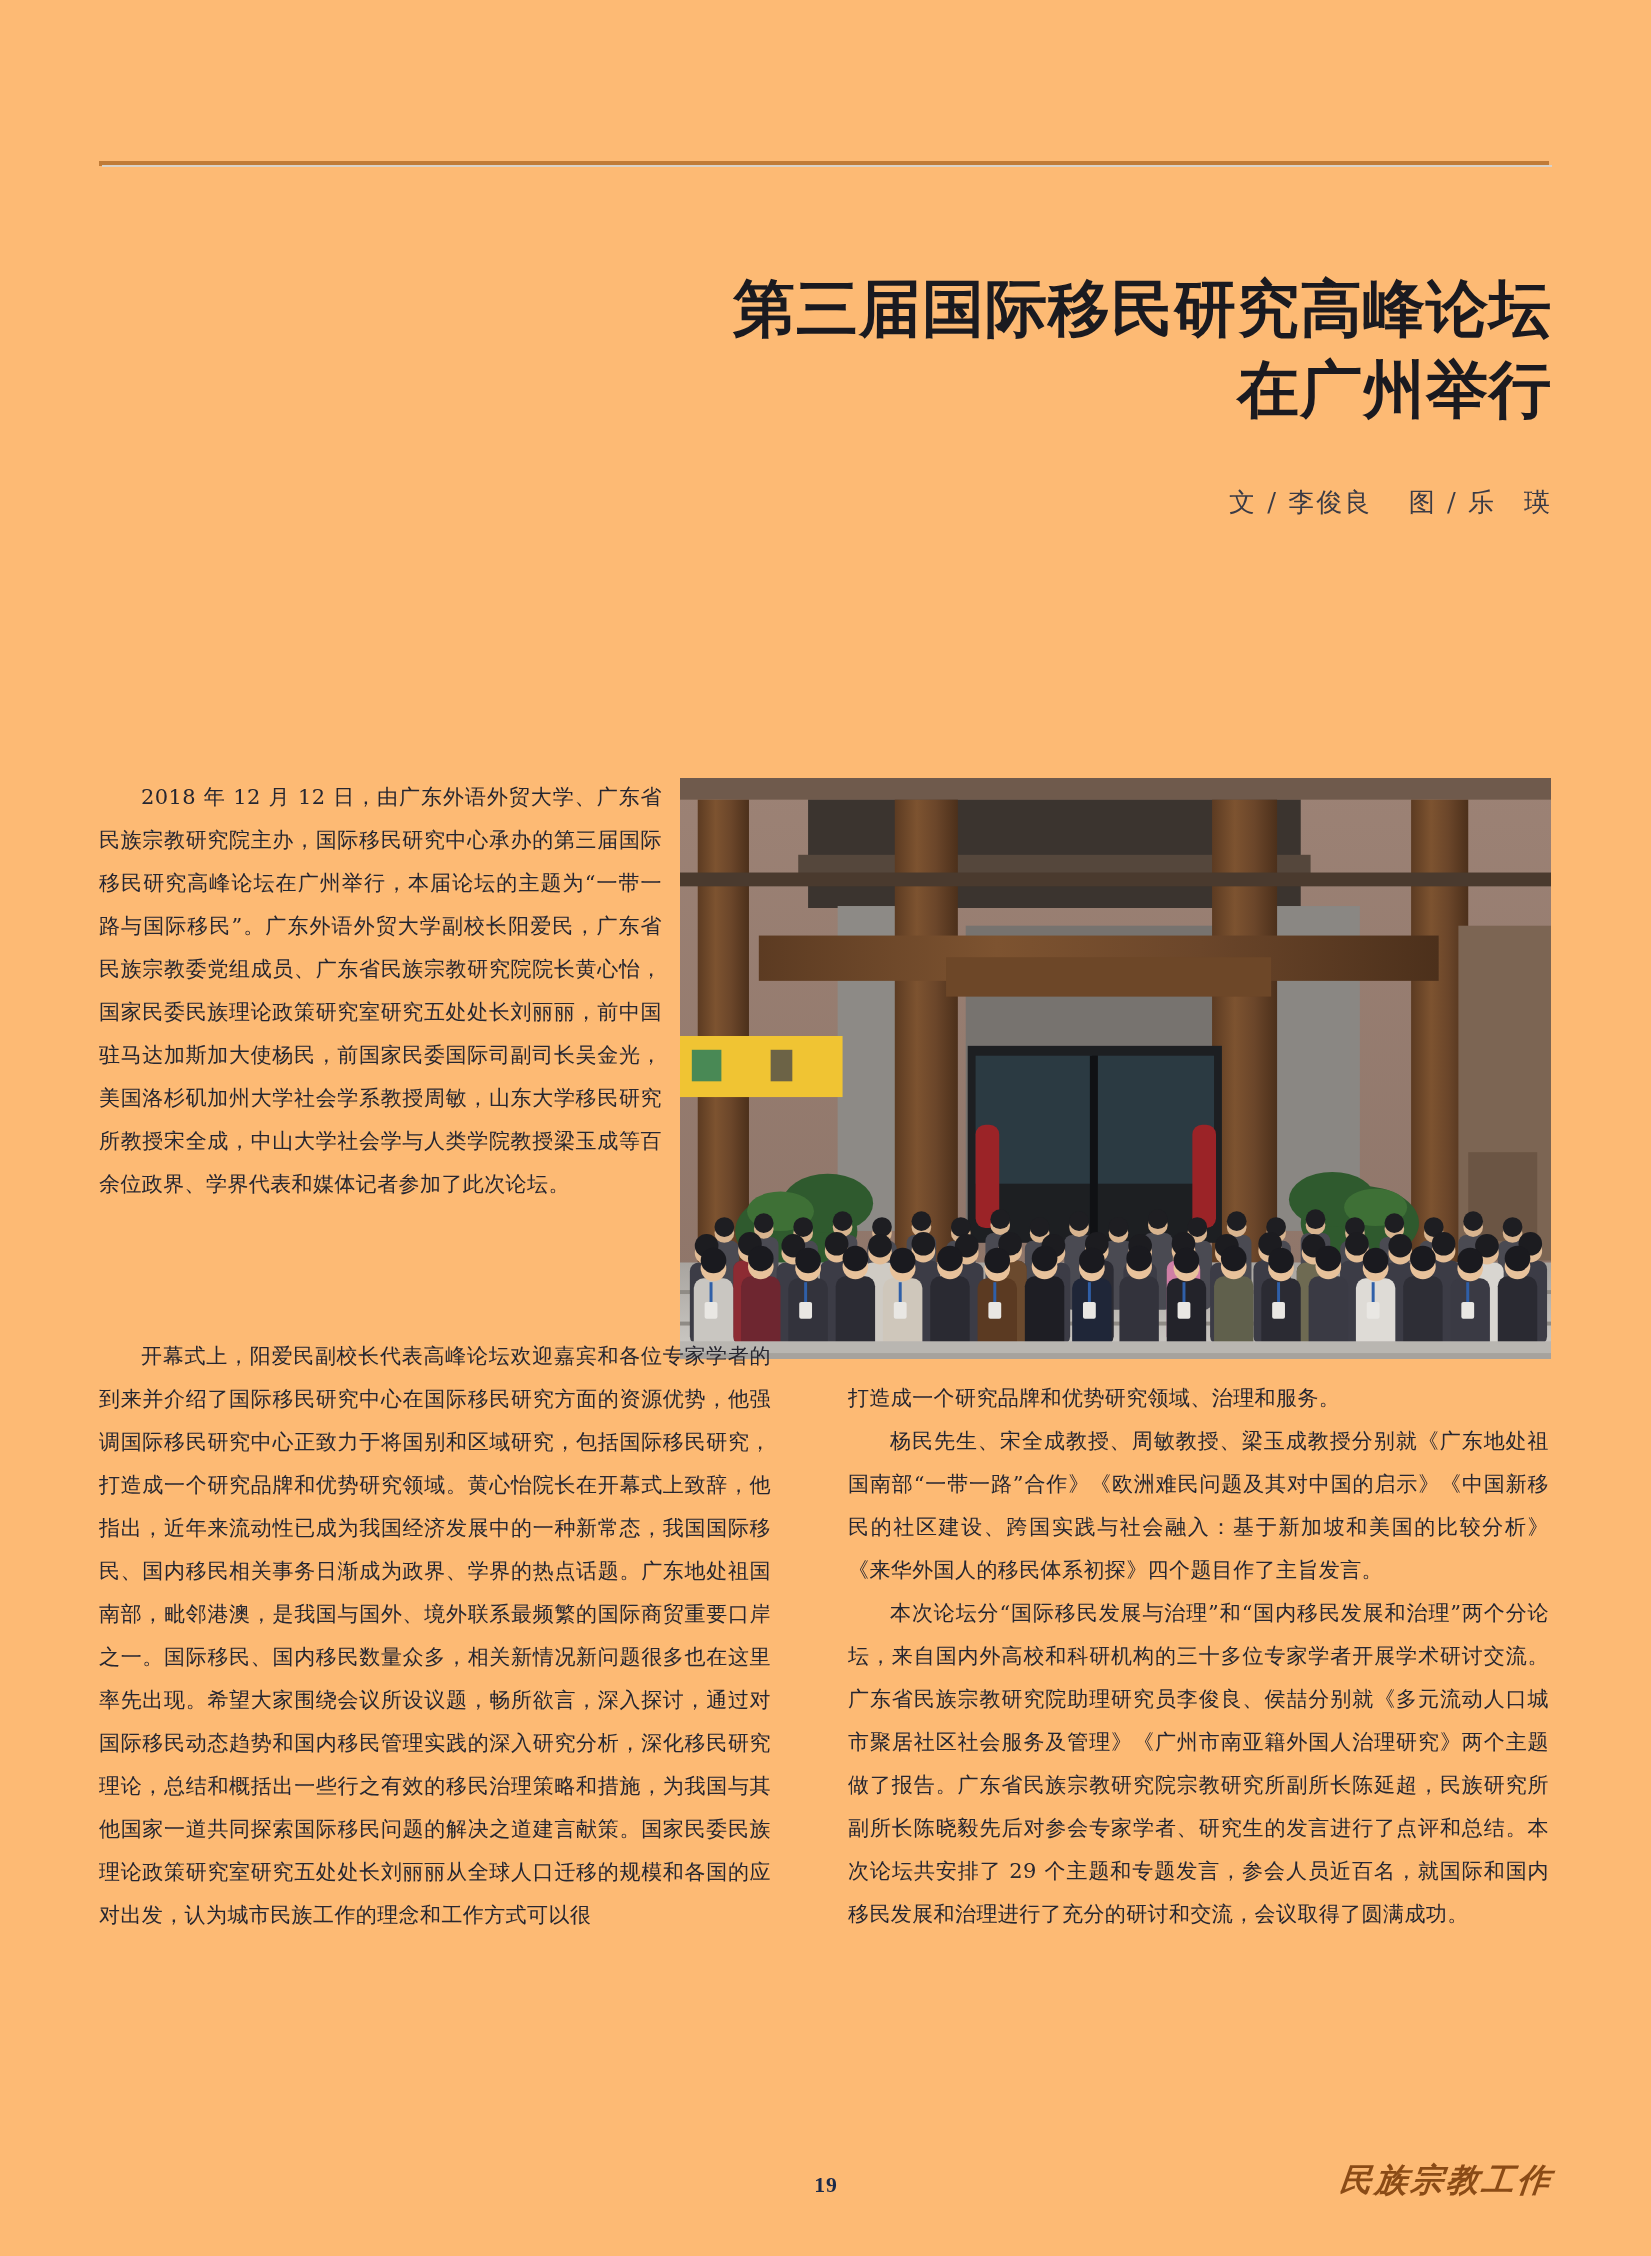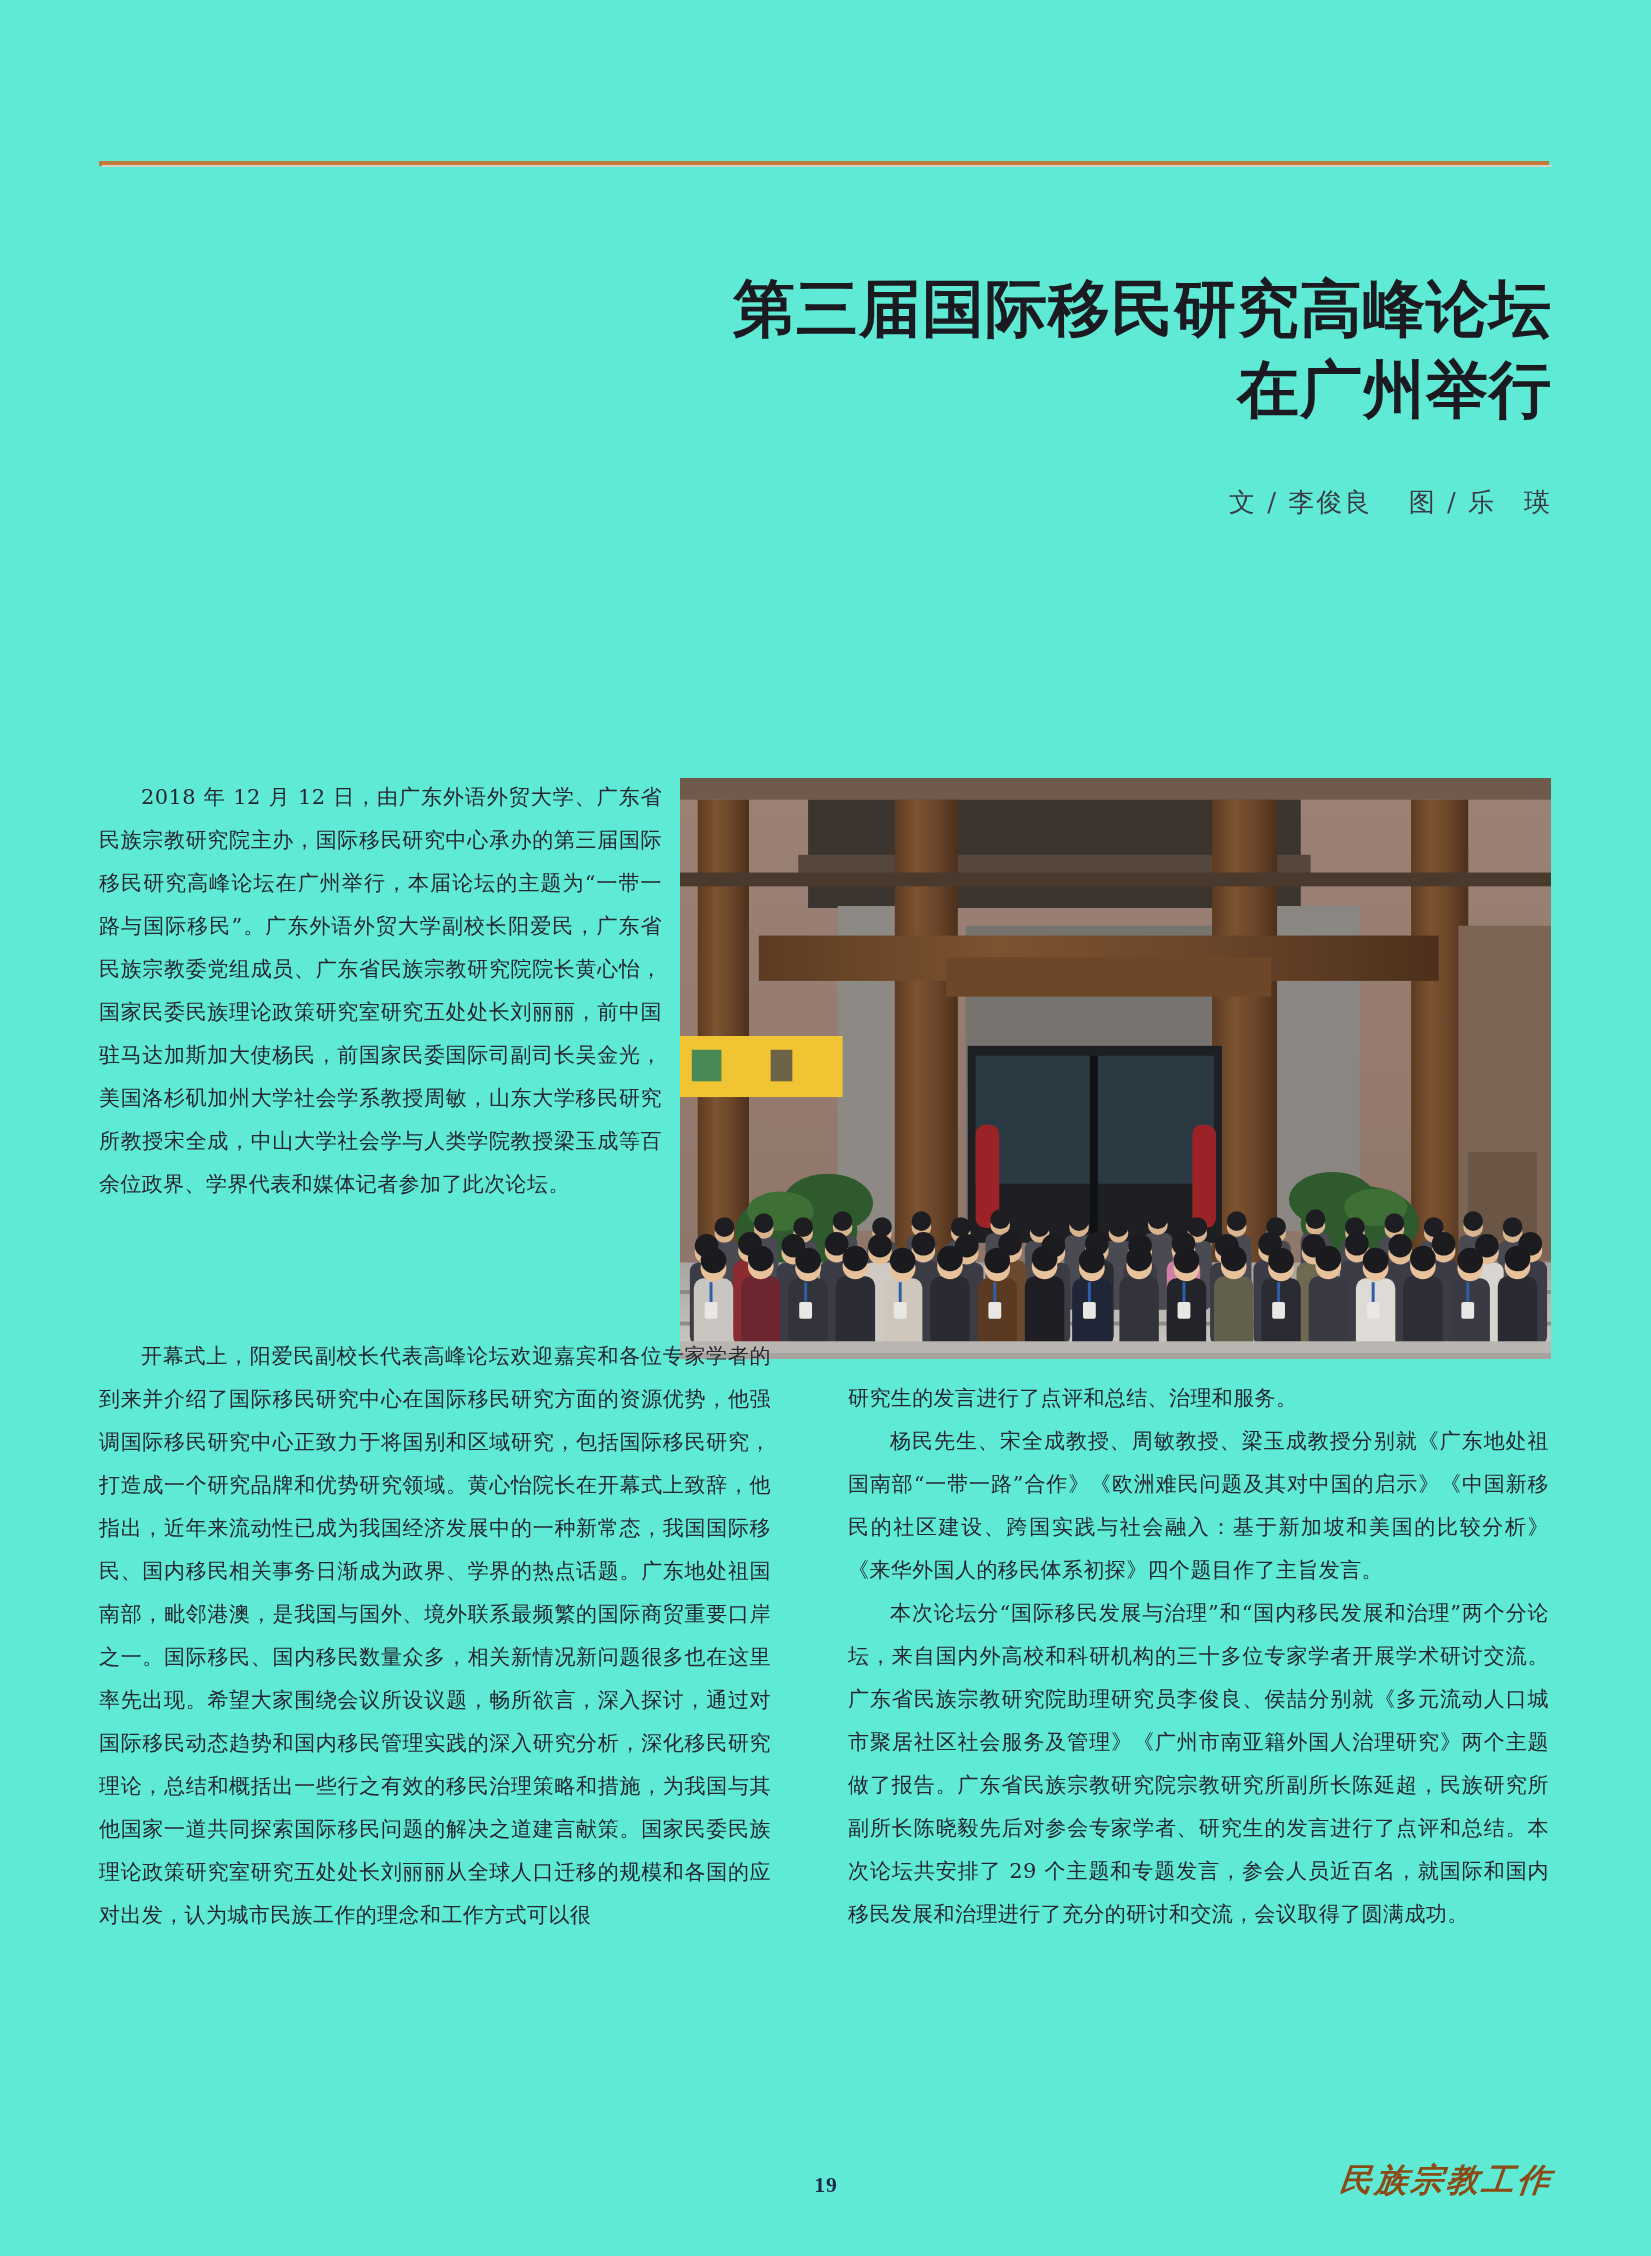--- a/index.html
+++ b/index.html
@@ -5,21 +5,21 @@
   html, body {
     margin: 0;
     padding: 0;
     background: #ffffff;
   }
 
   .page {
     position: relative;
     width: 1652px;
     height: 2257px;
-    background: #5eead4;
+    background: #fdba74;
     overflow: hidden;
     font-family: "Liberation Serif", "DejaVu Serif", serif;
   }
 
   
   .top-rule {
     position: absolute;
     left: 99px;
     top: 161px;
     width: 1450px;
@@ -474,21 +474,21 @@
 
   <div class="col col-left-top">
     <p>2018 年 12 月 12 日，由广东外语外贸大学、广东省民族宗教研究院主办，国际移民研究中心承办的第三届国际移民研究高峰论坛在广州举行，本届论坛的主题为“一带一路与国际移民”。广东外语外贸大学副校长阳爱民，广东省民族宗教委党组成员、广东省民族宗教研究院院长黄心怡，国家民委民族理论政策研究室研究五处处长刘丽丽，前中国驻马达加斯加大使杨民，前国家民委国际司副司长吴金光，美国洛杉矶加州大学社会学系教授周敏，山东大学移民研究所教授宋全成，中山大学社会学与人类学院教授梁玉成等百余位政界、学界代表和媒体记者参加了此次论坛。</p>
   </div>
 
   <div class="col col-left-bottom">
     <p>开幕式上，阳爱民副校长代表高峰论坛欢迎嘉宾和各位专家学者的到来并介绍了国际移民研究中心在国际移民研究方面的资源优势，他强调国际移民研究中心正致力于将国别和区域研究，包括国际移民研究，打造成一个研究品牌和优势研究领域。黄心怡院长在开幕式上致辞，他指出，近年来流动性已成为我国经济发展中的一种新常态，我国国际移民、国内移民相关事务日渐成为政界、学界的热点话题。广东地处祖国南部，毗邻港澳，是我国与国外、境外联系最频繁的国际商贸重要口岸之一。国际移民、国内移民数量众多，相关新情况新问题很多也在这里率先出现。希望大家围绕会议所设议题，畅所欲言，深入探讨，通过对国际移民动态趋势和国内移民管理实践的深入研究分析，深化移民研究理论，总结和概括出一些行之有效的移民治理策略和措施，为我国与其他国家一道共同探索国际移民问题的解决之道建言献策。国家民委民族理论政策研究室研究五处处长刘丽丽从全球人口迁移的规模和各国的应对出发，认为城市民族工作的理念和工作方式可以很</p>
   </div>
 
   <div class="col col-right">
-    <p class="cont">研究生的发言进行了点评和总结、治理和服务。</p>
+    <p class="cont">打造成一个研究品牌和优势研究领域、治理和服务。</p>
     <p>杨民先生、宋全成教授、周敏教授、梁玉成教授分别就《广东地处祖国南部“一带一路”合作》《欧洲难民问题及其对中国的启示》《中国新移民的社区建设、跨国实践与社会融入：基于新加坡和美国的比较分析》《来华外国人的移民体系初探》四个题目作了主旨发言。</p>
     <p>本次论坛分“国际移民发展与治理”和“国内移民发展和治理”两个分论坛，来自国内外高校和科研机构的三十多位专家学者开展学术研讨交流。广东省民族宗教研究院助理研究员李俊良、侯喆分别就《多元流动人口城市聚居社区社会服务及管理》《广州市南亚籍外国人治理研究》两个主题做了报告。广东省民族宗教研究院宗教研究所副所长陈延超，民族研究所副所长陈晓毅先后对参会专家学者、研究生的发言进行了点评和总结。本次论坛共安排了 29 个主题和专题发言，参会人员近百名，就国际和国内移民发展和治理进行了充分的研讨和交流，会议取得了圆满成功。</p>
   </div>
 
   <div class="page-number">19</div>
   <div class="footer-logo">民族宗教工作</div>
 
 </div>
 
 

